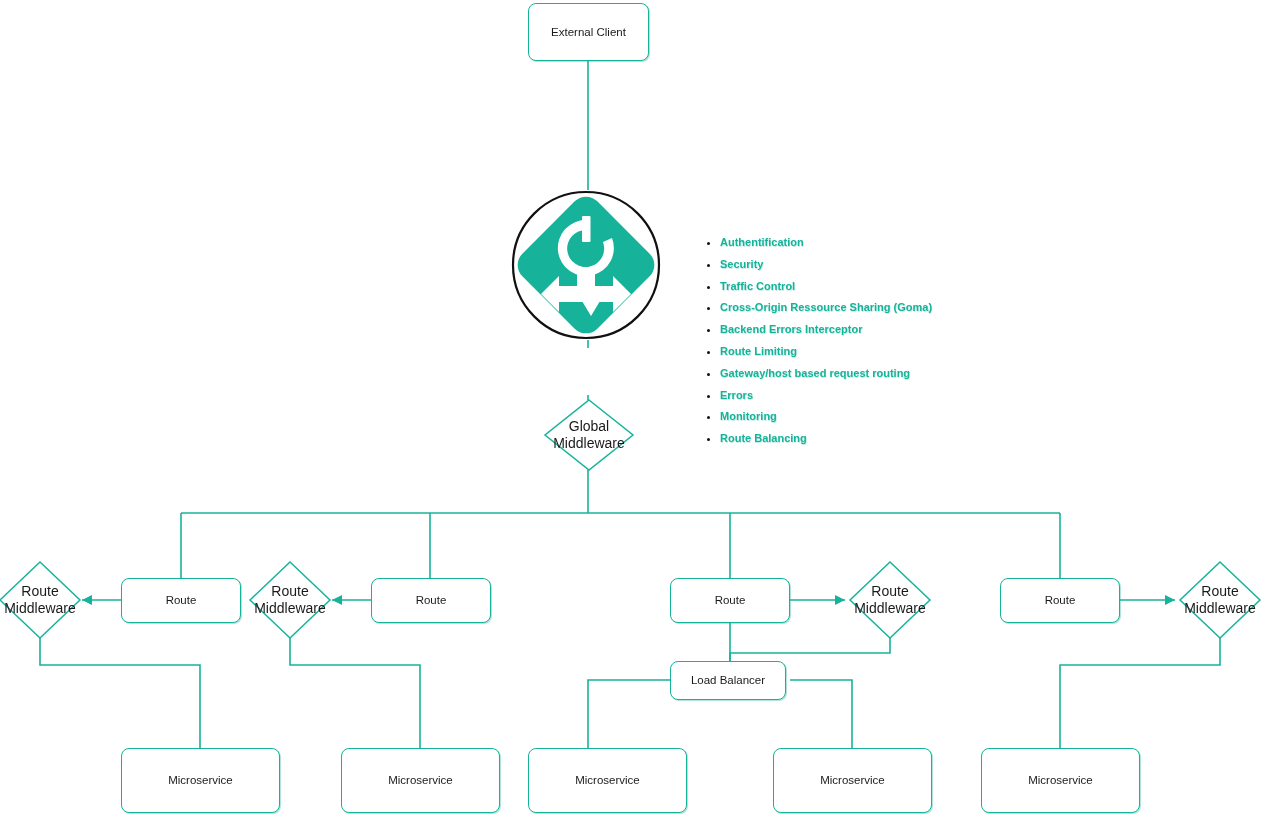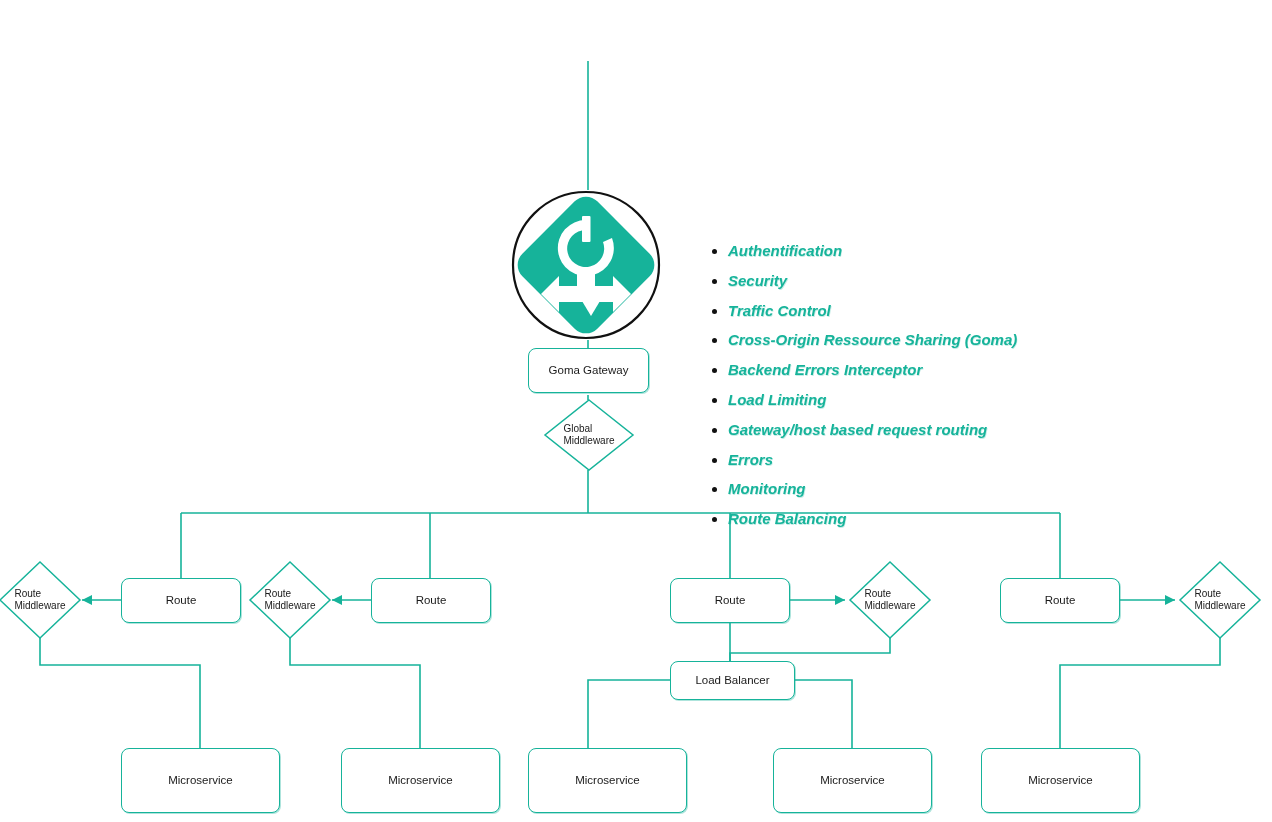--- a/index.html
+++ b/index.html
@@ -50,21 +50,22 @@
   }
   .diamond-label {
     position: absolute;
     left: 0;
     top: 0;
     width: 100%;
     height: 100%;
     display: flex;
     align-items: center;
     justify-content: center;
-    font-size: 10px;
+    text-align: center;
+    font-size: 14px;
     line-height: 1.2;
     color: #1a1a1a;
     white-space: pre-line;
   }
   .logo {
     position: absolute;
     left: 511px;
     top: 190px;
     width: 150px;
     height: 150px;
@@ -73,24 +74,23 @@
     position: absolute;
     left: 698px;
     top: 230px;
     width: 340px;
     margin: 0;
     padding: 0 0 0 18px;
     list-style: disc;
   }
   .features li {
     color: #111;
-    font-size: 15px;
+    font-size: 11px;
     line-height: 17.8px;
-    margin: 12px;
-    font-style: italic;
+    margin: 4px;
   }
   .features li span {
     color: #16b39a;
     font-weight: bold;
     text-shadow: 0.6px 0.6px 0 rgba(22,179,154,0.25);
   }
 </style>
 </head>
 <body>
 
@@ -148,24 +148,24 @@
       <g fill="#ffffff">
         <path d="M75 30 a28 28 0 1 0 26 18 l-9 4 a18.5 18.5 0 1 1 -17 -12 z"></path>
         <rect x="71" y="26" width="8.5" height="26" rx="1"></rect>
         <path d="M66 78 L66 96 L48 96 L48 86 L30 104 L48 122 L48 112 L80 112 L80 78 Z"></path>
         <path d="M84 78 L84 96 L102 96 L102 86 L120 104 L102 122 L102 112 L80 112 L80 78 Z"></path>
         <path d="M62 96 L98 96 L80 126 Z"></path>
       </g>
     </svg>
   </div>
 
-
-  <div class="node" style="left:528px; top:348px; width:121px; height:45px;">
-    <span>Goma Gateway</span>
-  </div>
+  <div class="node" style="left:528px; top:3px; width:121px; height:58px;">
+    <span>External Client</span>
+  </div>
+
 
   <div class="diamond-wrap" style="left:543px; top:398px; width:92px; height:74px;">
     <svg width="92" height="74" viewBox="0 0 92 74">
       <polygon points="46,2 90,37 46,72 2,37" fill="#ffffff" stroke="#16b39a" stroke-width="1.5"></polygon>
     </svg>
     <div class="diamond-label">Global
 Middleware</div>
   </div>
 
   <div class="node" style="left:121px; top:578px; width:120px; height:45px;">
@@ -203,21 +203,21 @@
 Middleware</div>
   </div>
   <div class="diamond-wrap" style="left:1178px; top:560px; width:84px; height:80px;">
     <svg width="84" height="80" viewBox="0 0 84 80">
       <polygon points="42,2 82,40 42,78 2,40" fill="#ffffff" stroke="#16b39a" stroke-width="1.5"></polygon>
     </svg>
     <div class="diamond-label">Route
 Middleware</div>
   </div>
 
-  <div class="node" style="left:670px; top:661px; width:125px; height:39px;">
+  <div class="node" style="left:670px; top:661px; width:116px; height:39px;">
     <span>Load Balancer</span>
   </div>
 
   <div class="node" style="left:121px; top:748px; width:159px; height:65px;">
     <span>Microservice</span>
   </div>
   <div class="node" style="left:341px; top:748px; width:159px; height:65px;">
     <span>Microservice</span>
   </div>
   <div class="node" style="left:528px; top:748px; width:159px; height:65px;">
@@ -229,20 +229,20 @@
   <div class="node" style="left:981px; top:748px; width:159px; height:65px;">
     <span>Microservice</span>
   </div>
 
   <ul class="features" id="feature-list">
       <li><span>Authentification</span></li>
       <li><span>Security</span></li>
       <li><span>Traffic Control</span></li>
       <li><span>Cross-Origin Ressource Sharing (Goma)</span></li>
       <li><span>Backend Errors Interceptor</span></li>
-      <li><span>Load Limiting</span></li>
+      <li><span>Route Limiting</span></li>
       <li><span>Gateway/host based request routing</span></li>
       <li><span>Errors</span></li>
       <li><span>Monitoring</span></li>
       <li><span>Route Balancing</span></li>
     </ul>
 
 </div>
 
 </body></html>

